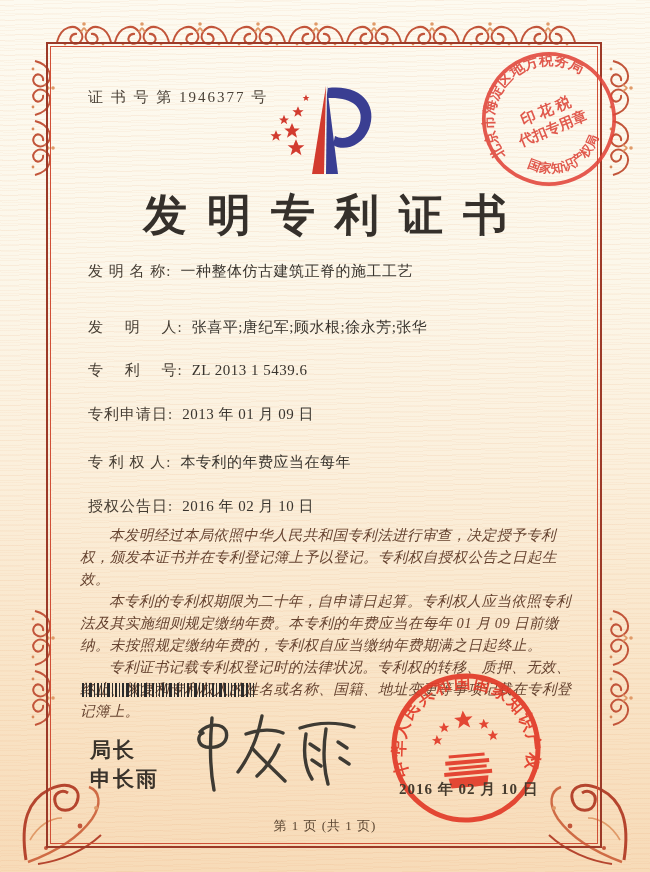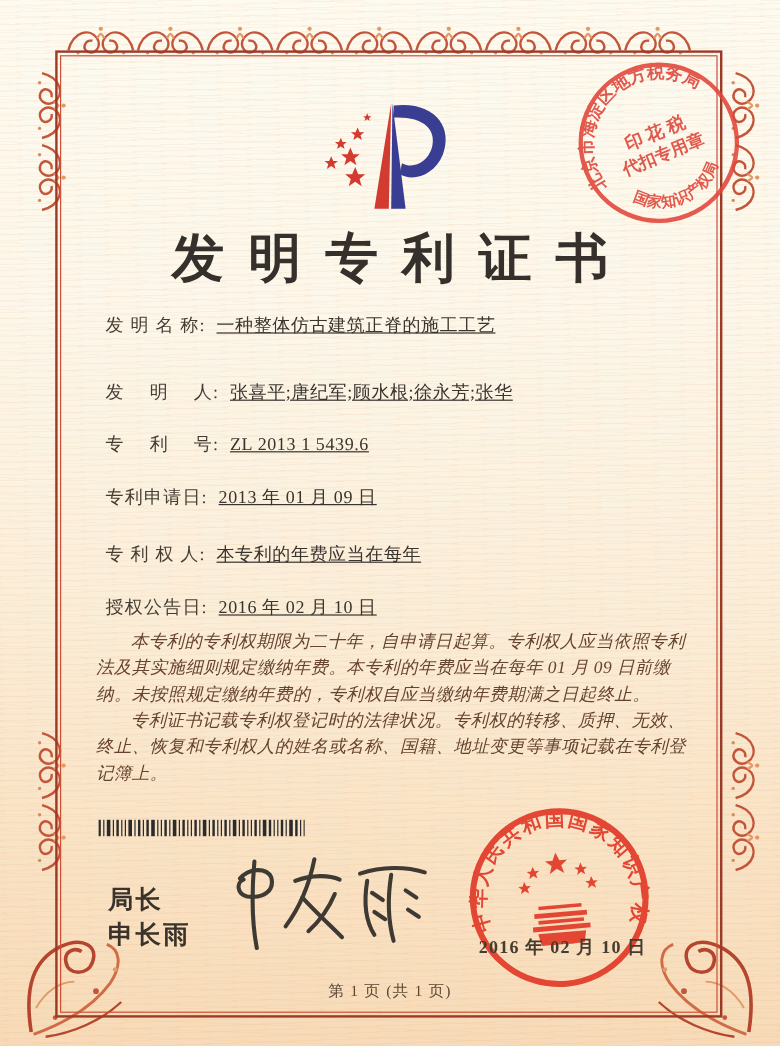--- a/index.html
+++ b/index.html
@@ -29,21 +29,21 @@
   }
   .abs{position:absolute;}
   .cert-no{left:88px;top:88px;font-size:15px;letter-spacing:2px;color:#4b4238;}
   .title{
     left:0;top:186px;width:650px;text-align:center;
     font-size:44px;font-weight:600;letter-spacing:20px;text-indent:20px;color:#35302b;
   }
   .fields{left:88px;top:262px;width:480px;}
   .field-row{position:absolute;left:0;white-space:nowrap;font-size:15px;}
   .field-label{color:#453d33;letter-spacing:1px;white-space:pre;}
-  .field-value{color:#39342e;margin-left:9px;letter-spacing:0.5px;text-decoration:underline;}
+  .field-value{color:#39342e;margin-left:9px;letter-spacing:0.5px;}
   .row0{top:0;}  .row1{top:56px;} .row2{top:99px;} .row3{top:143px;} .row4{top:191px;} .row5{top:235px;}
   .body-text{
     left:80px;top:524px;width:494px;
     font-size:14.5px;line-height:22px;color:#664330;
     font-style:italic;letter-spacing:0.4px;
   }
   .body-text p{margin:0;text-indent:2em;}
   .barcode{left:82px;top:683px;}
   .signer{left:90px;top:736px;font-size:21px;font-weight:700;color:#3a332b;letter-spacing:2px;
     font-family:"Liberation Sans","DejaVu Sans",sans-serif;}
@@ -124,20 +124,21 @@
       </g>
     <g transform="translate(634,756) scale(-1,1)">
         <use href="#cornerFl"></use>
       </g>
   </svg>
 
   <div class="frame-outer">
     <div class="frame-inner"></div>
   </div>
 
+  <div class="abs cert-no">证 书 号 第 1946377 号</div>
 
   <svg class="abs logo" width="130" height="110" viewBox="0 0 130 110">
     <defs>
       <path id="st" d="M0,-6.5 L1.9,-2 6.2,-2 2.7,0.8 4,5.3 0,2.6 -4,5.3 -2.7,0.8 -6.2,-2 -1.9,-2 Z"></path>
     </defs>
     <polygon points="64,10 50,98 62,98" fill="#d23b2f"></polygon>
     <polygon points="65,10 64,98 76,98" fill="#3a3e92"></polygon>
     <path d="M66,12 C100,8 116,30 107,53 C100,70 82,76 71,69 L73,60 C82,65 94,60 98,47 C102,31 90,21 66,22 Z" fill="#3a3e92"></path>
     <use href="#st" transform="translate(44,22) scale(0.55)" fill="#d23b2f"></use>
     <use href="#st" transform="translate(36,36) scale(0.9)" fill="#d23b2f"></use>
@@ -178,20 +179,21 @@
     </div>
     <div class="field-row row4">
       <span class="field-label">专 利 权 人:</span><span class="field-value">本专利的年费应当在每年</span>
     </div>
     <div class="field-row row5">
       <span class="field-label">授权公告日:</span><span class="field-value">2016 年 02 月 10 日</span>
     </div>
   </div>
 
   <div class="abs body-text">
+    <p>本发明经过本局依照中华人民共和国专利法进行审查，决定授予专利权，颁发本证书并在专利登记簿上予以登记。专利权自授权公告之日起生效。</p>
     <p>本专利的专利权期限为二十年，自申请日起算。专利权人应当依照专利法及其实施细则规定缴纳年费。本专利的年费应当在每年 01 月 09 日前缴纳。未按照规定缴纳年费的，专利权自应当缴纳年费期满之日起终止。</p>
     <p>专利证书记载专利权登记时的法律状况。专利权的转移、质押、无效、终止、恢复和专利权人的姓名或名称、国籍、地址变更等事项记载在专利登记簿上。</p>
   </div>
 
   <svg class="abs barcode" width="172" height="14" viewBox="0 0 172 14">
     <g fill="#2b2b2b">
       <rect x="0" width="2" height="14"></rect>
         <rect x="4" width="1" height="14"></rect>
         <rect x="7" width="3" height="14"></rect>
       <rect x="12" width="1" height="14"></rect>

